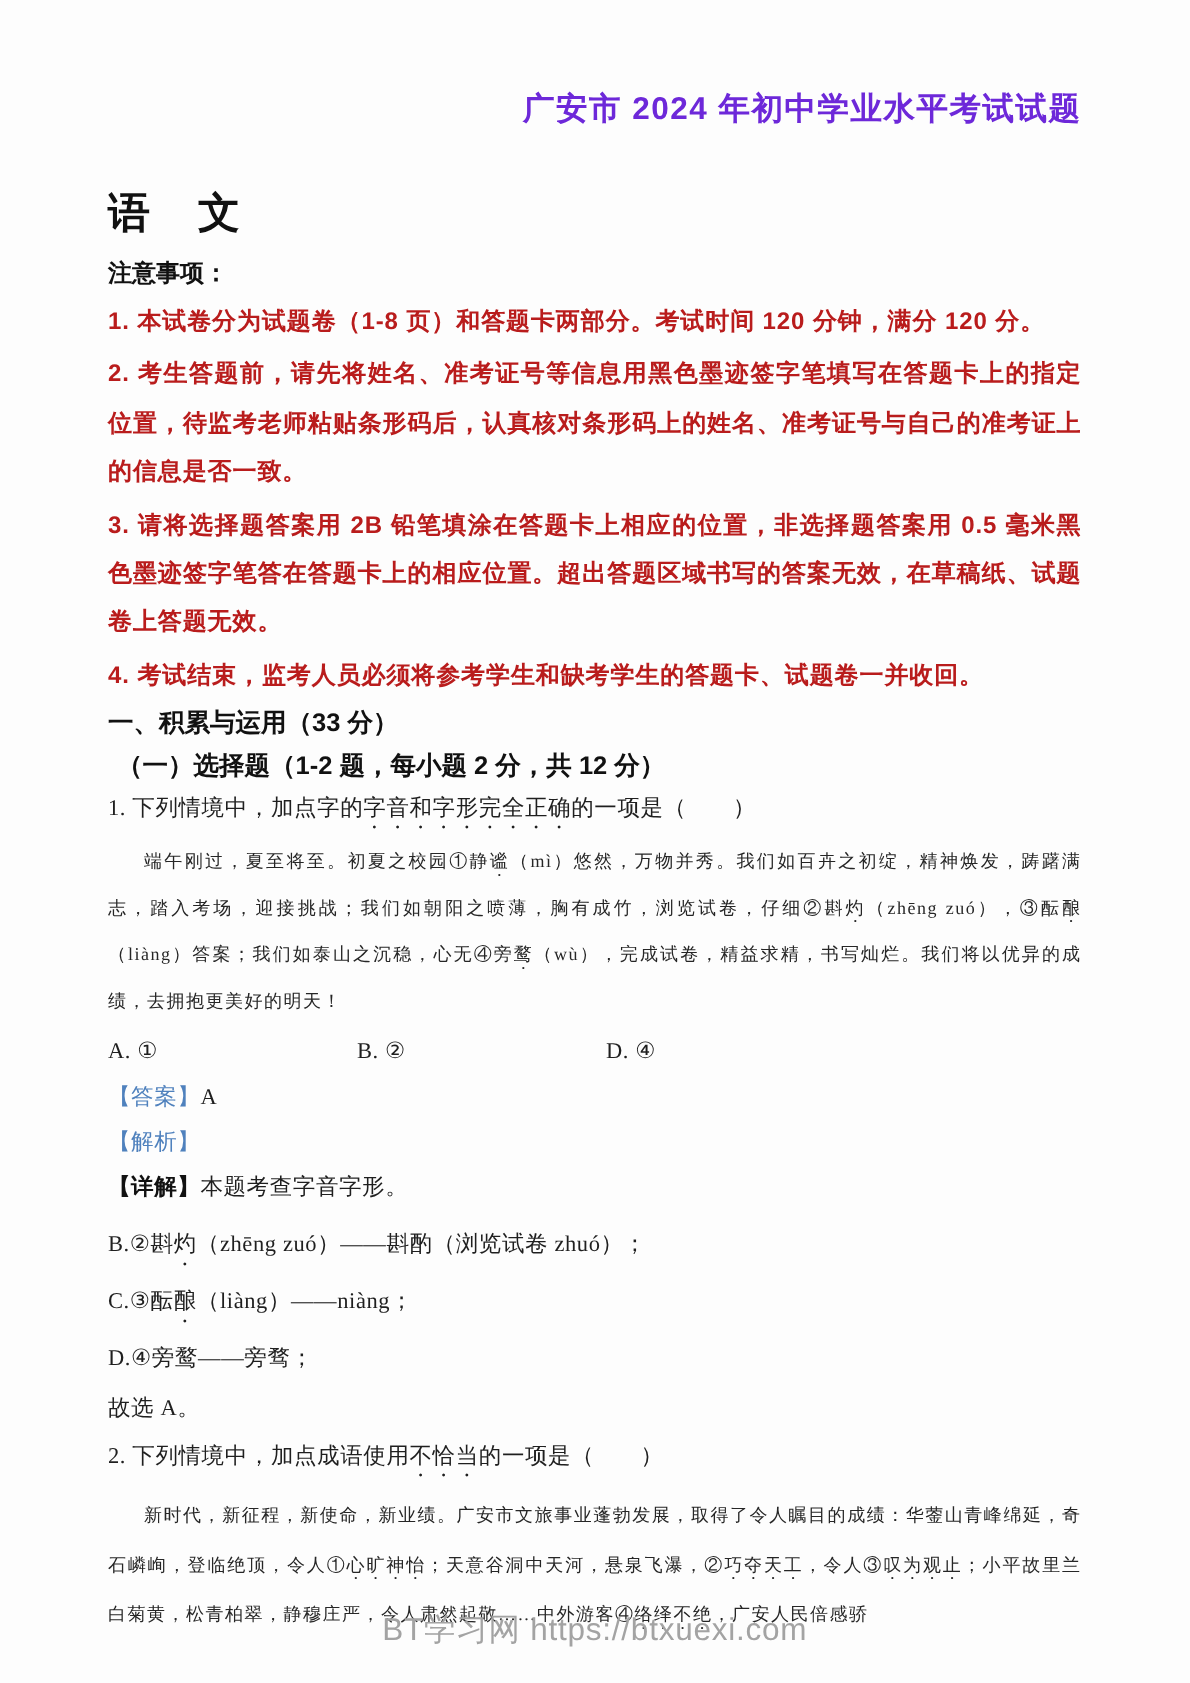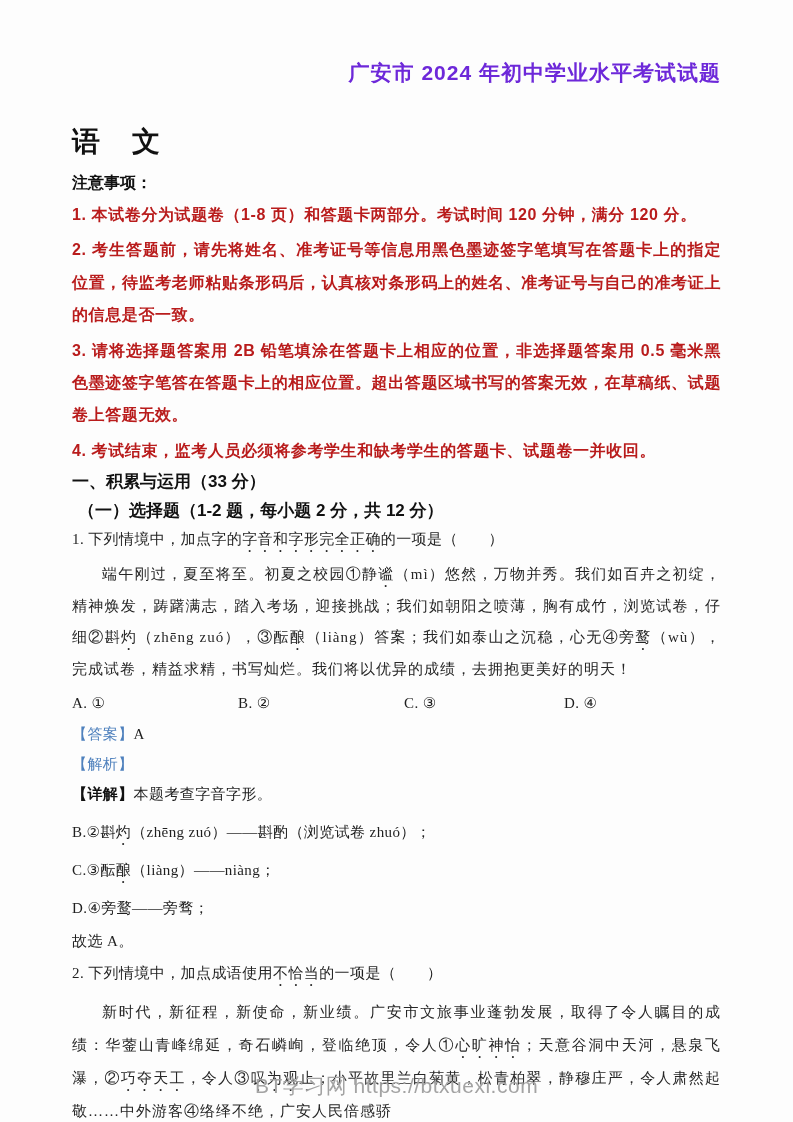--- a/index.html
+++ b/index.html
@@ -60,21 +60,21 @@
     color: #111;
   }
   .subsection-heading { padding-left: 6px; }
 
   .q-stem {
     font-size: 15px;
     line-height: 29px;
     letter-spacing: 0.4px;
   }
   .passage {
-    font-size: 15px;
+    font-size: 12px;
     line-height: 31px;
     text-align: justify;
     letter-spacing: 1px;
     text-indent: 2em;
     margin-top: 3px;
     color: #262626;
   }
   .passage2 { line-height: 33px; margin-top: 6px; }
 
   .options-row {
@@ -143,21 +143,20 @@
 
   <div class="section-heading">一、积累与运用（33 分）</div>
   <div class="subsection-heading">（一）选择题（1-2 题，每小题 2 分，共 12 分）</div>
 
   <div class="q-stem"><span>1. 下列情境中，加点字的</span><span class="em-dot">字音和字形完全正确</span><span>的一项是（　　）</span></div>
   <div class="passage"><span>端午刚过，夏至将至。初夏之校园①静</span><span class="em-dot">谧</span><span>（mì）悠然，万物并秀。我们如百卉之初绽，精神焕发，踌躇满志，踏入考场，迎接挑战；我们如朝阳之喷薄，胸有成竹，浏览试卷，仔细②斟</span><span class="em-dot">灼</span><span>（zhēng zuó），③酝</span><span class="em-dot">酿</span><span>（liàng）答案；我们如泰山之沉稳，心无④旁</span><span class="em-dot">鹜</span><span>（wù），完成试卷，精益求精，书写灿烂。我们将以优异的成绩，去拥抱更美好的明天！</span></div>
 
   <div class="options-row">
     <span class="opt">A. ①</span>
     <span class="opt">B. ②</span>
-    <span class="opt">C. ③</span>
     <span class="opt">D. ④</span>
   </div>
 
   <div class="answer-line">
     <span class="marker-blue">【答案】</span><span>A</span>
   </div>
 
   <div class="analysis-line">
     <span class="marker-blue">【解析】</span>
   </div>

